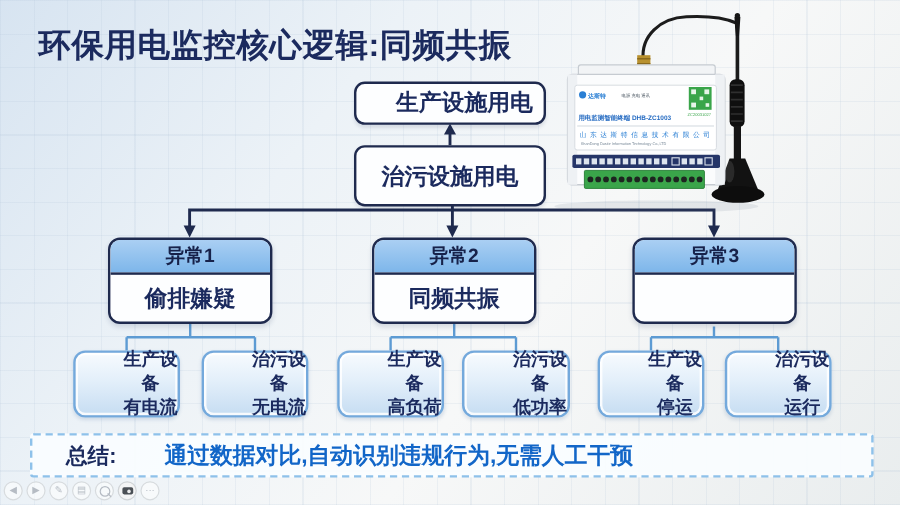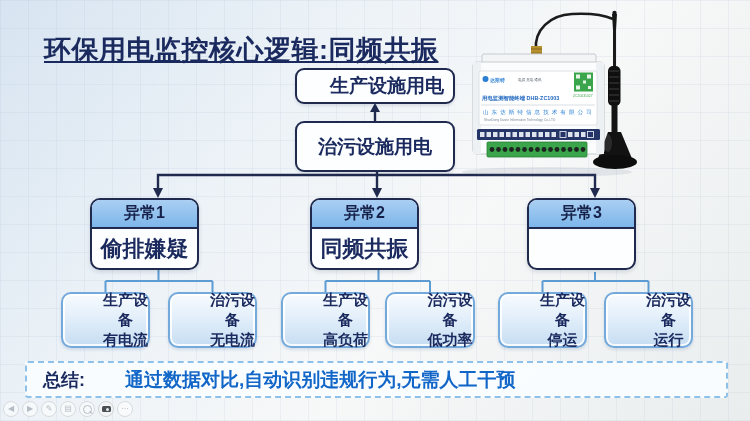--- a/index.html
+++ b/index.html
@@ -5,48 +5,48 @@
   html,body{margin:0;padding:0;}
   body{font-family:"Liberation Sans","DejaVu Sans",sans-serif;}
   .slide{
     position:relative;width:750px;height:421px;overflow:hidden;
     background:
       repeating-linear-gradient(to right, rgba(170,190,212,.16) 0 1px, transparent 1px 28px),
       repeating-linear-gradient(to bottom, rgba(170,190,212,.16) 0 1px, transparent 1px 28px),
       linear-gradient(128deg,#d7e4f1 0%,#ecf2f7 32%,#f7f8f8 60%,#e9edee 100%);
   }
   .title{
-    position:absolute;left:28px;top:16px;margin:16px;
-    font-size:27px;font-weight:800;letter-spacing:.5px;color:#1b2a5e;text-decoration:underline;
+    position:absolute;left:28px;top:16px;margin:4px;
+    font-size:27px;font-weight:800;letter-spacing:.5px;color:#1b2a5e;
   }
   
   .topbox{
     position:absolute;left:295px;width:160px;box-sizing:border-box;
     border:2.5px solid #1f2a4e;border-radius:9px;background:#fdfeff;
     display:flex;align-items:center;justify-content:center;
     font-size:19px;font-weight:700;color:#1b2a5e;
     box-shadow:0 2px 3px rgba(30,50,90,.12);
   }
   .topbox.b1{top:68px;height:36px;padding-left:24px;}
   .topbox.b2{top:121px;height:51px;}
   
   .card{
-    position:absolute;top:198px;width:109px;height:72px;box-sizing:border-box;
+    position:absolute;top:198px;width:137px;height:72px;box-sizing:border-box;
     border:2.5px solid #1f2a4e;border-radius:10px;background:#fdfeff;
     overflow:hidden;box-shadow:0 2px 4px rgba(30,50,90,.15);
   }
   .card .hd{
     height:27px;border-bottom:2.5px solid #1f2a4e;
     background:linear-gradient(180deg,#aacff3 0%,#7db6ea 100%);
     display:flex;align-items:center;justify-content:center;
     font-size:16px;font-weight:700;color:#17224a;
   }
   .card .bd{
     height:39px;display:flex;align-items:center;justify-content:center;
-    font-size:22px;font-weight:700;color:#1b2a5e;
+    font-size:19px;font-weight:700;color:#1b2a5e;
   }
   .card.c1{left:90px;}  .card.c2{left:310px;}  .card.c3{left:527px;}
   
   .leaf{
     position:absolute;top:292px;height:56px;box-sizing:border-box;
     border:2px solid #74a9dc;border-radius:10px;
     background:linear-gradient(180deg,#f7fbfe 0%,#e3effa 45%,#c6ddf2 100%);
     box-shadow:inset 0 0 0 2px rgba(255,255,255,.85),0 2px 3px rgba(70,110,160,.18);
     display:flex;flex-direction:column;align-items:center;justify-content:center;
     font-size:15px;font-weight:700;color:#1b2a5e;line-height:1.35;text-align:center;padding-left:40px;
@@ -55,21 +55,21 @@
   .leaf.l3{left:281px;width:89px;} .leaf.l4{left:385px;width:90px;}
   .leaf.l5{left:498px;width:89px;} .leaf.l6{left:604px;width:89px;}
   
   .connectors{position:absolute;left:0;top:0;}
   
   .summary{
     position:absolute;left:25px;top:361px;width:703px;height:37px;box-sizing:border-box;
     border:2px dashed #8ec1ea;border-radius:3px;background:rgba(250,253,255,.92);
     display:flex;align-items:center;
   }
-  .summary .lab{margin-left:16px;font-size:18px;font-weight:800;color:#1b2a5e;}
+  .summary .lab{margin-left:28px;font-size:18px;font-weight:800;color:#1b2a5e;}
   .summary .txt{margin-left:40px;font-size:19px;font-weight:800;color:#1266c8;}
   
   .device{position:absolute;left:452px;top:8px;}
   
   .toolbar{position:absolute;left:3px;top:401px;display:flex;gap:3px;align-items:center;}
   .tbtn{
     width:16px;height:16px;border-radius:50%;box-sizing:border-box;
     border:1px solid #d7dbde;background:rgba(255,255,255,.55);
     display:flex;align-items:center;justify-content:center;
     font-size:8px;color:#b6bcc4;padding:0;cursor:pointer;line-height:1;

